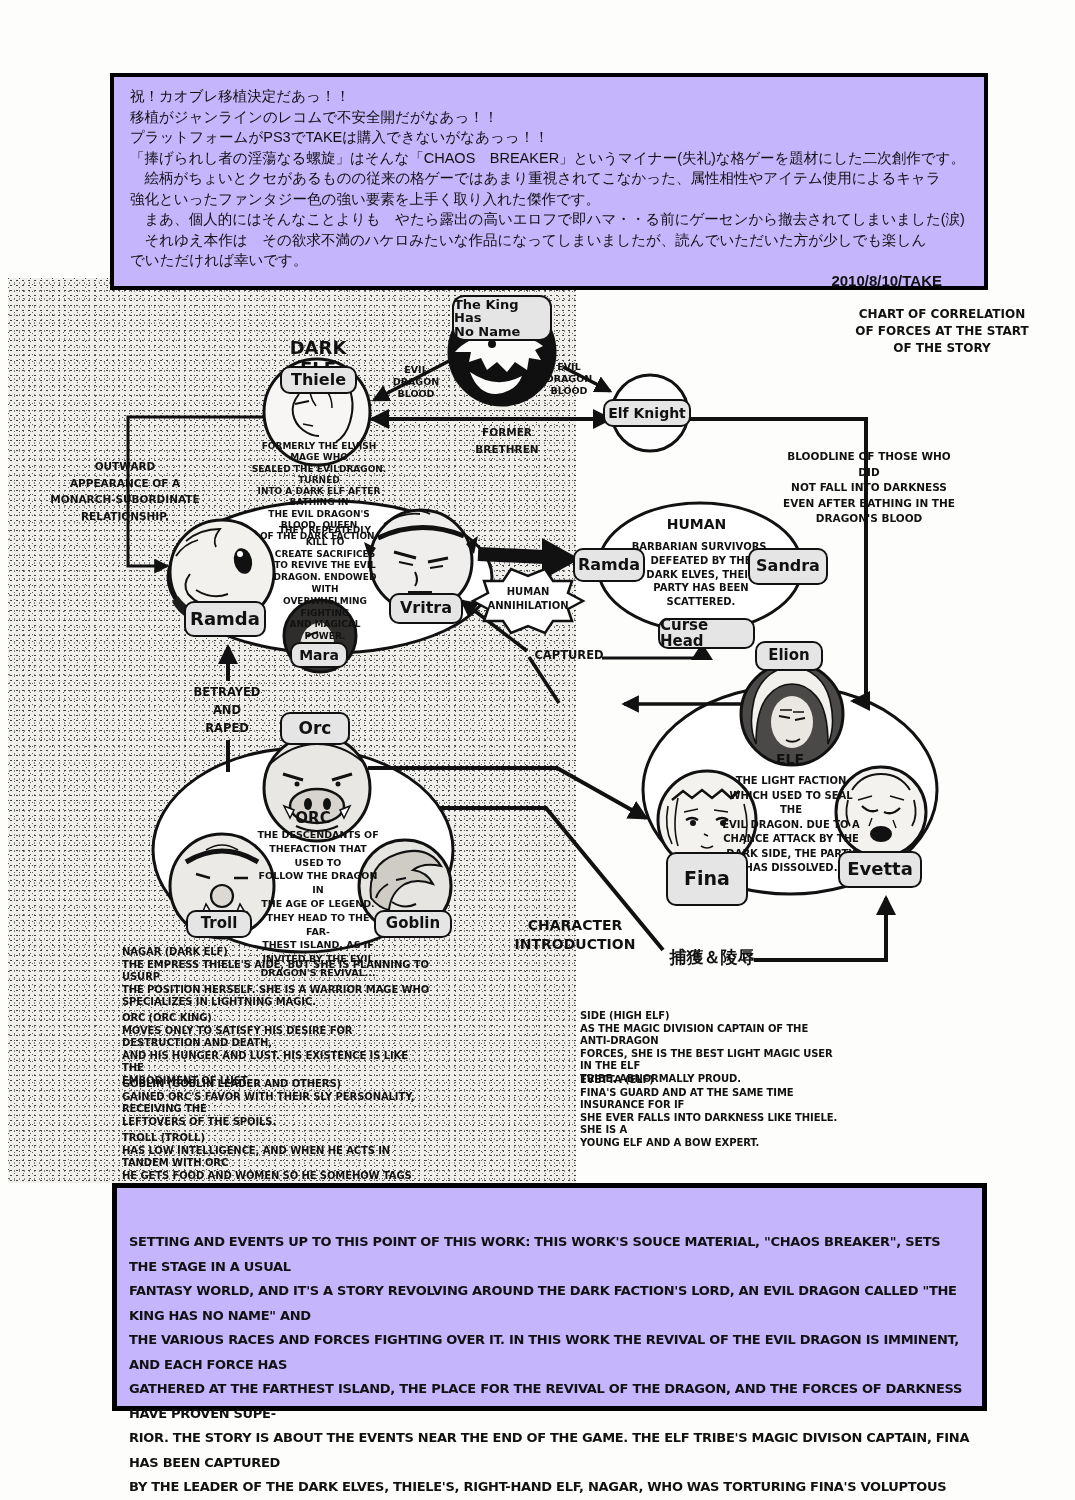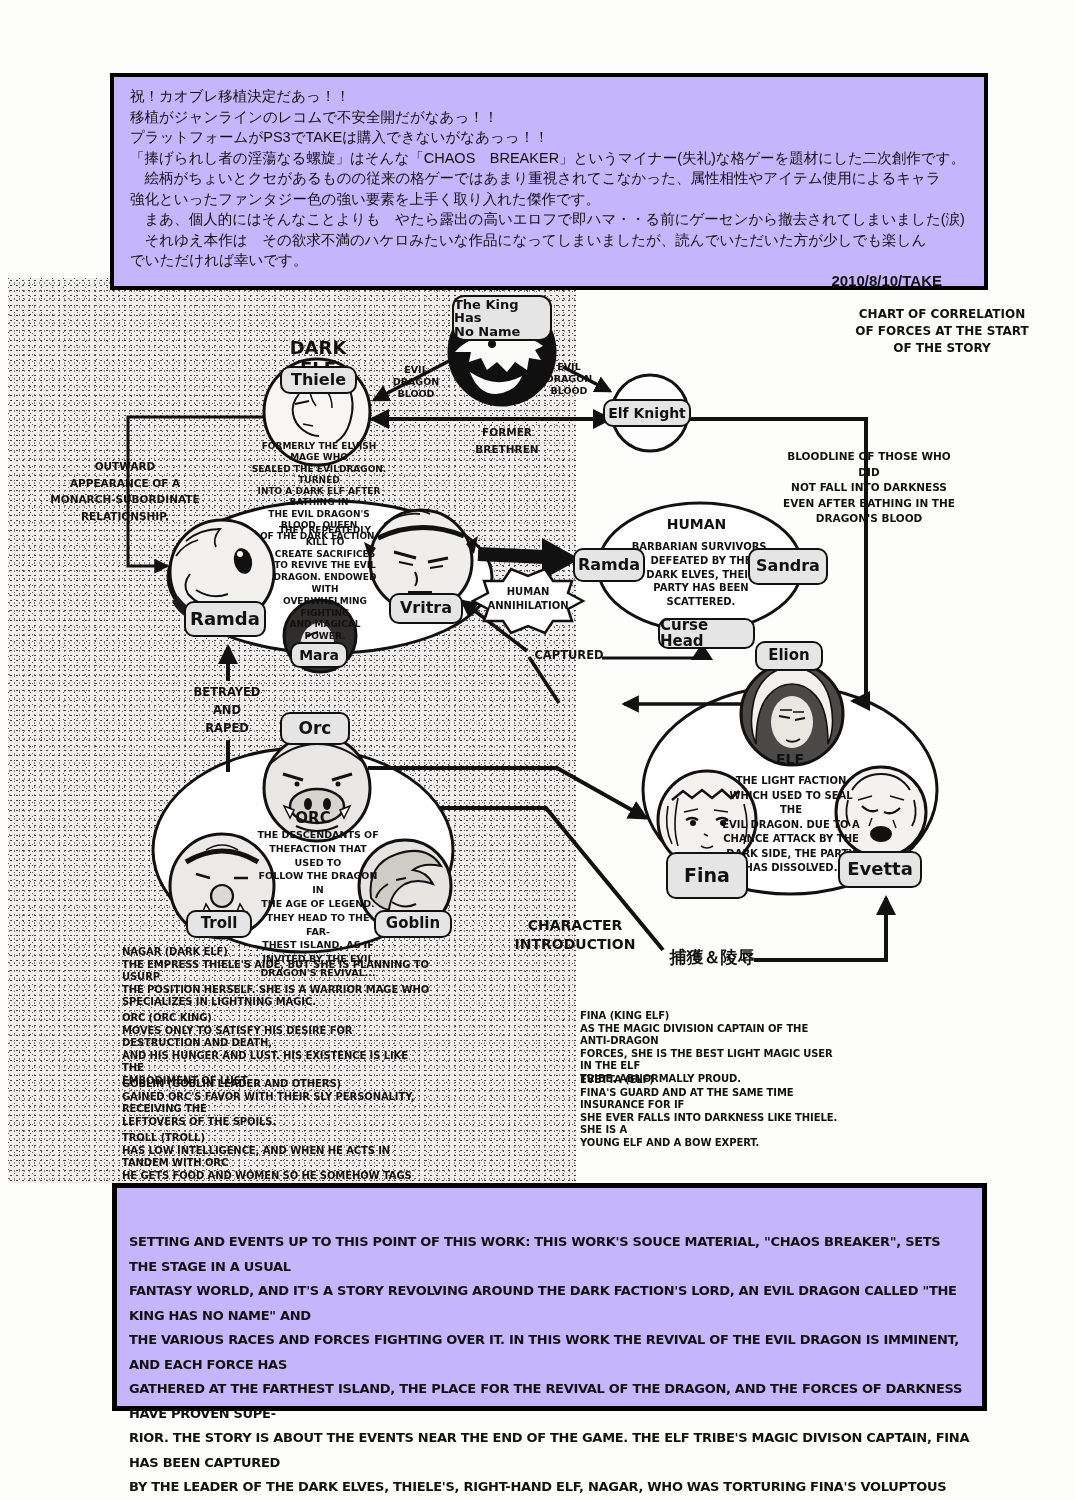--- a/index.html
+++ b/index.html
@@ -272,21 +272,21 @@
   <div class="nlabel" style="left:184px;top:601px;width:82px;height:36px;font-size:18px;">Ramda</div>
   <div class="nlabel" style="left:389px;top:593px;width:74px;height:31px;font-size:16px;">Vritra</div>
   <div class="nlabel" style="left:290px;top:642px;width:58px;height:26px;font-size:14px;">Mara</div>
   <div class="nlabel" style="left:573px;top:548px;width:72px;height:34px;font-size:16px;">Ramda</div>
   <div class="nlabel" style="left:748px;top:548px;width:80px;height:37px;font-size:16px;">Sandra</div>
   <div class="nlabel" style="left:658px;top:618px;width:97px;height:31px;font-size:15px;">Curse Head</div>
   <div class="nlabel" style="left:755px;top:641px;width:68px;height:30px;font-size:15px;">Elion</div>
   <div class="nlabel" style="left:280px;top:712px;width:70px;height:33px;font-size:17px;">Orc</div>
   <div class="nlabel" style="left:186px;top:910px;width:66px;height:28px;font-size:15px;">Troll</div>
   <div class="nlabel" style="left:374px;top:910px;width:78px;height:28px;font-size:15px;">Goblin</div>
-  <div class="nlabel" style="left:666px;top:852px;width:82px;height:47px;font-size:19px;">Fina</div>
+  <div class="nlabel" style="left:666px;top:852px;width:82px;height:54px;font-size:19px;">Fina</div>
   <div class="nlabel" style="left:838px;top:851px;width:84px;height:37px;font-size:18px;">Evetta</div>
 
   <div class="bio" style="left:122px;top:946px;width:310px;">
     <div class="bio-name">NAGAR (DARK ELF)</div>
     <div class="bio-text">THE EMPRESS THIELE'S AIDE, BUT SHE IS PLANNING TO USURP
 THE POSITION HERSELF. SHE IS A WARRIOR MAGE WHO
 SPECIALIZES IN LIGHTNING MAGIC.</div>
   </div>
   <div class="bio" style="left:122px;top:1012px;width:310px;">
     <div class="bio-name">ORC (ORC KING)</div>
@@ -299,21 +299,21 @@
     <div class="bio-text">GAINED ORC'S FAVOR WITH THEIR SLY PERSONALITY, RECEIVING THE
 LEFTOVERS OF THE SPOILS.</div>
   </div>
   <div class="bio" style="left:122px;top:1132px;width:310px;">
     <div class="bio-name">TROLL (TROLL)</div>
     <div class="bio-text">HAS LOW INTELLIGENCE, AND WHEN HE ACTS IN TANDEM WITH ORC
 HE GETS FOOD AND WOMEN SO HE SOMEHOW TAGS ALONG.</div>
   </div>
 
   <div class="bio" style="left:580px;top:1010px;width:260px;">
-    <div class="bio-name">FINA (KING ELF)</div>
+    <div class="bio-name">SIDE (HIGH ELF)</div>
     <div class="bio-text">AS THE MAGIC DIVISION CAPTAIN OF THE ANTI-DRAGON
 FORCES, SHE IS THE BEST LIGHT MAGIC USER IN THE ELF
 TRIBE. ABNORMALLY PROUD.</div>
   </div>
   <div class="bio" style="left:580px;top:1074px;width:260px;">
     <div class="bio-name">EVETTA (ELF)</div>
     <div class="bio-text">FINA'S GUARD AND AT THE SAME TIME INSURANCE FOR IF
 SHE EVER FALLS INTO DARKNESS LIKE THIELE. SHE IS A
 YOUNG ELF AND A BOW EXPERT.</div>
   </div>

